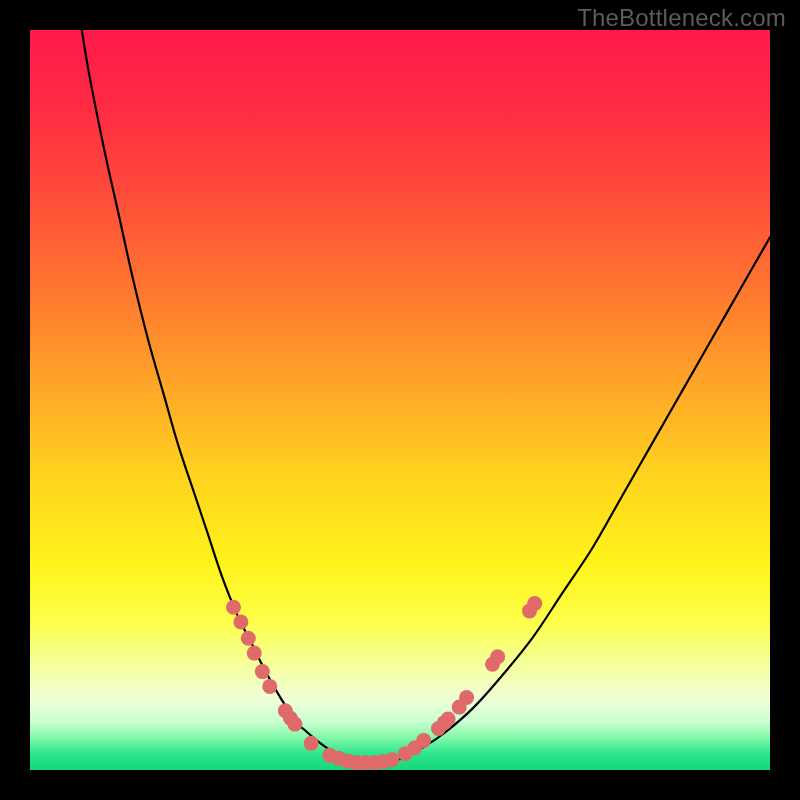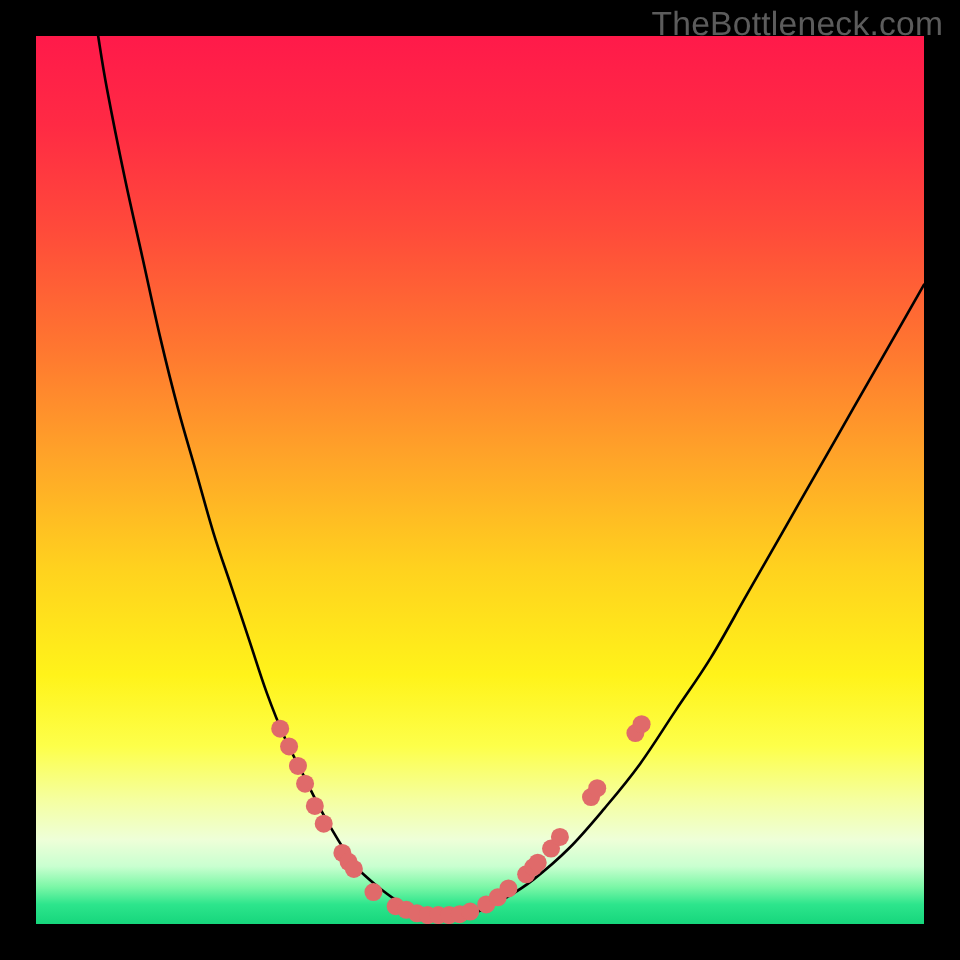--- a/index.html
+++ b/index.html
@@ -37,21 +37,21 @@
     left: 0;
     top: 0;
     width: 100%;
     height: 100%;
   }
   .watermark {
     position: absolute;
     top: 4px;
     right: 14px;
     color: #5c5c5c;
-    font-size: 28px;
+    font-size: 24px;
     font-weight: 400;
     letter-spacing: 0.2px;
     user-select: none;
   }
 </style>
 </head>
 <body>
 
 <div class="frame">
 

